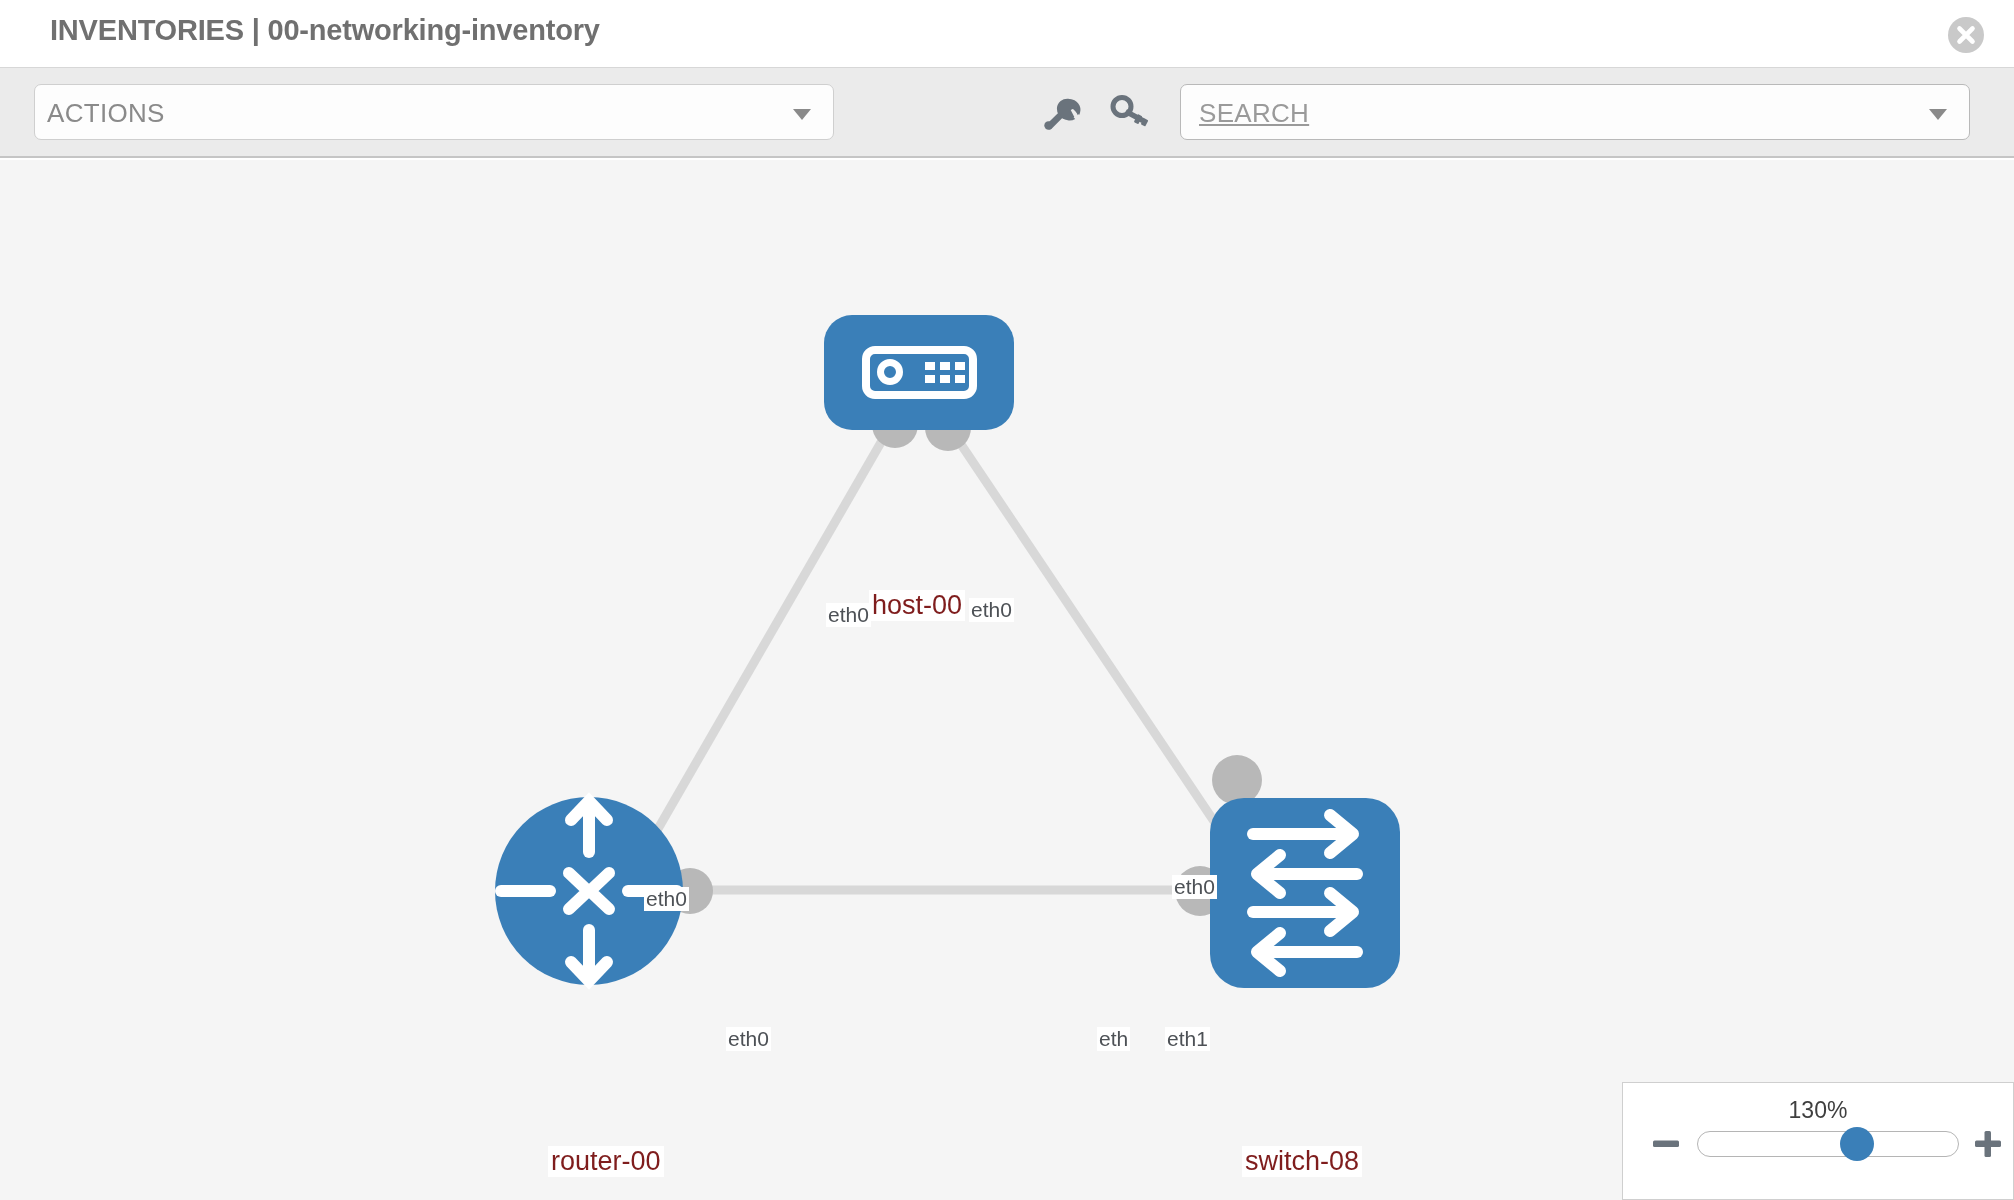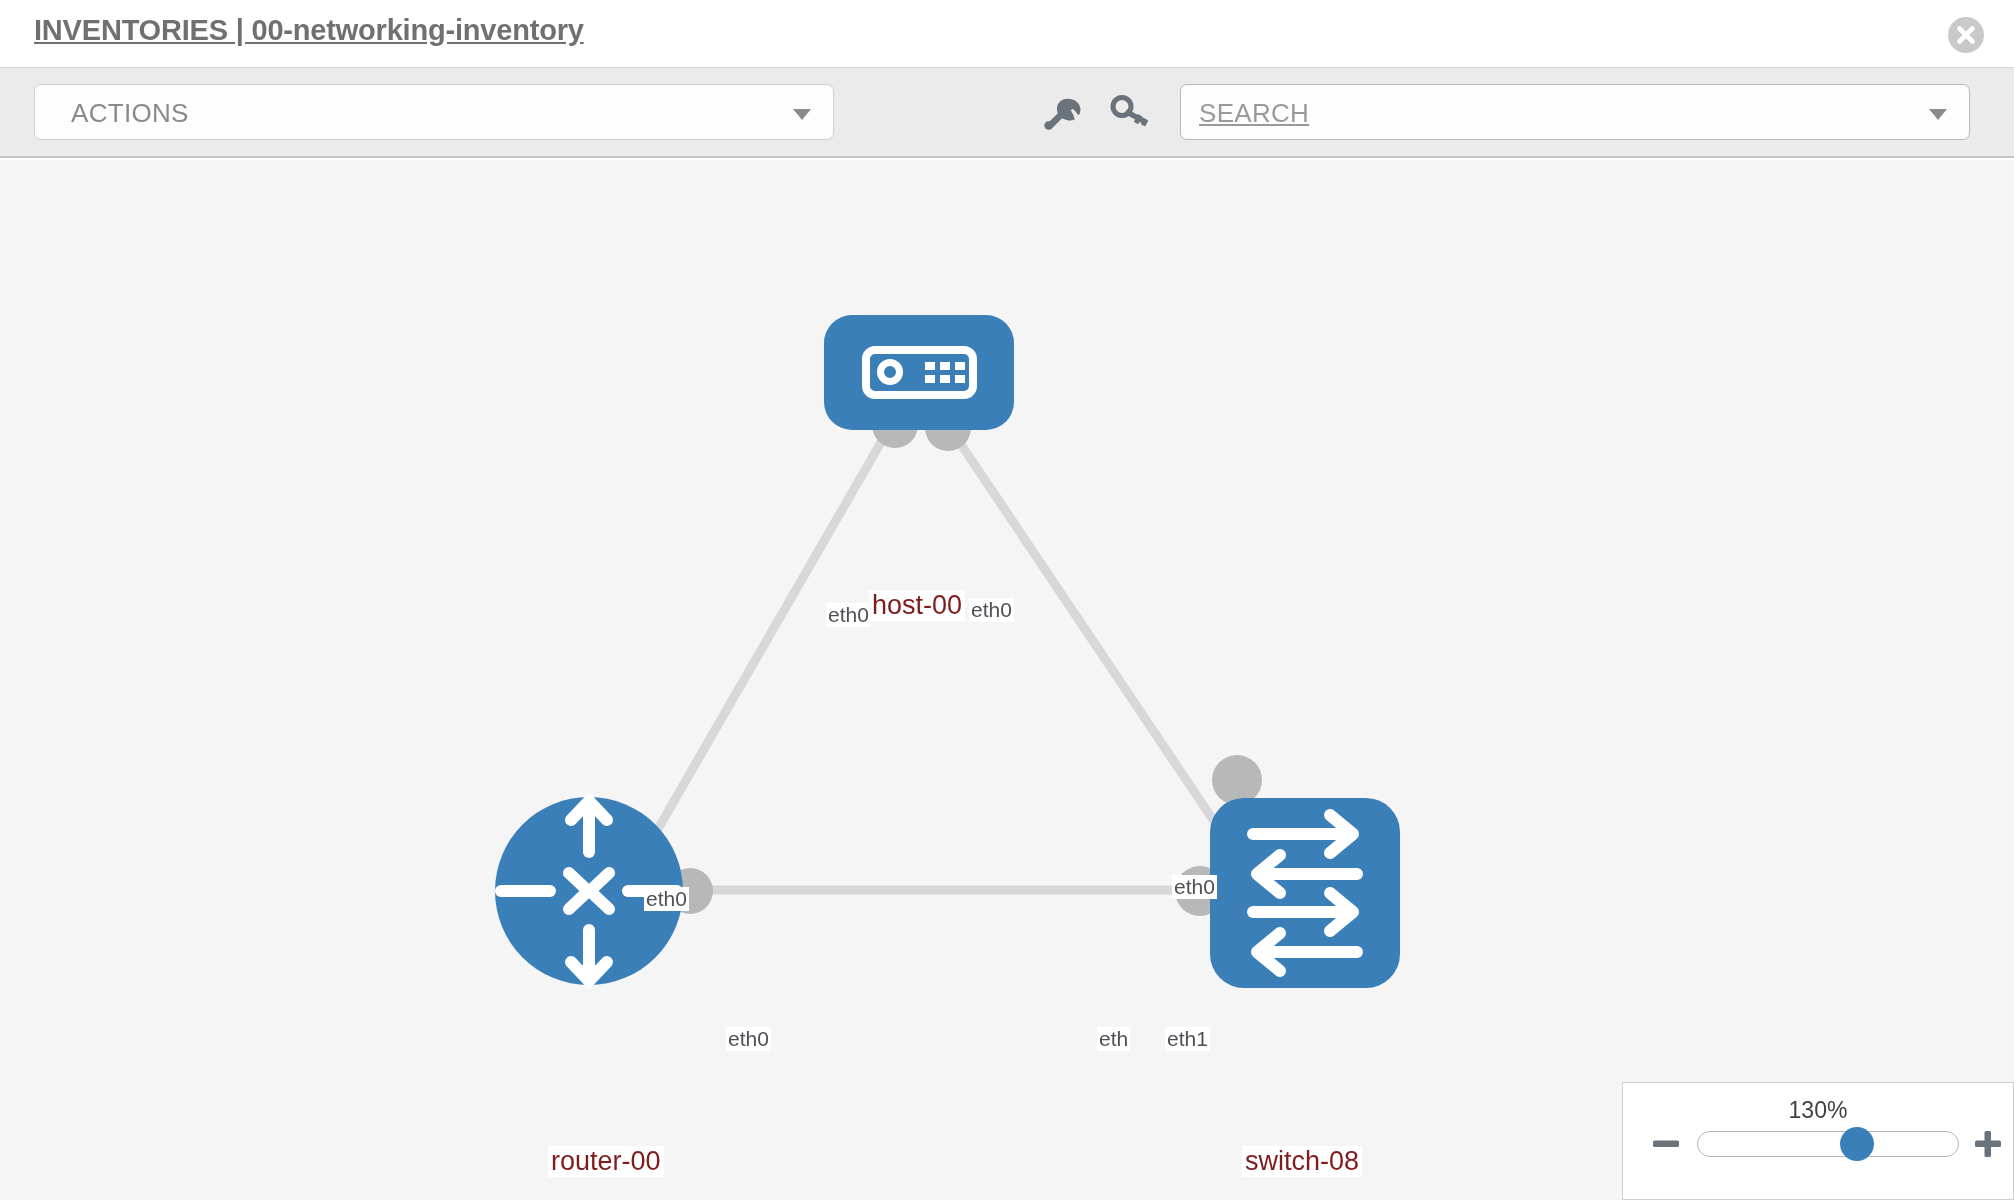--- a/index.html
+++ b/index.html
@@ -11,26 +11,25 @@
   }
 
   
   .header {
     position: absolute; left: 0; top: 0;
     width: 2014px; height: 68px;
     background: #ffffff;
     border-bottom: 1px solid #d7d7d7;
   }
   .header-title {
-    position: absolute; left: 34px; top: 14px;
+    position: absolute; left: 50px; top: 14px;
     font-size: 29px; font-weight: bold;
     color: #707070;
     letter-spacing: -0.2px;
     white-space: nowrap;
-    text-decoration: underline;
   }
   .close-btn {
     position: absolute; right: 30px; top: 17px;
     width: 36px; height: 36px; border-radius: 50%;
     background: #c9c9c9;
     cursor: pointer;
   }
   .close-btn svg { display:block; }
 
   
@@ -42,21 +41,21 @@
   }
   .actions-select {
     position: absolute; left: 34px; top: 16px;
     width: 800px; height: 56px;
     background: #fdfdfd;
     border: 1px solid #cfcfcf;
     border-radius: 7px;
     cursor: pointer;
   }
   .actions-select .lbl {
-    position: absolute; left: 36px; top: 13px;
+    position: absolute; left: 12px; top: 13px;
     font-size: 26px; color: #8a8a8a;
     letter-spacing: 0.3px;
   }
   .caret {
     position: absolute; right: 22px; top: 24px;
     width: 0; height: 0;
     border-left: 9px solid transparent;
     border-right: 9px solid transparent;
     border-top: 11px solid #8a8a8a;
   }

